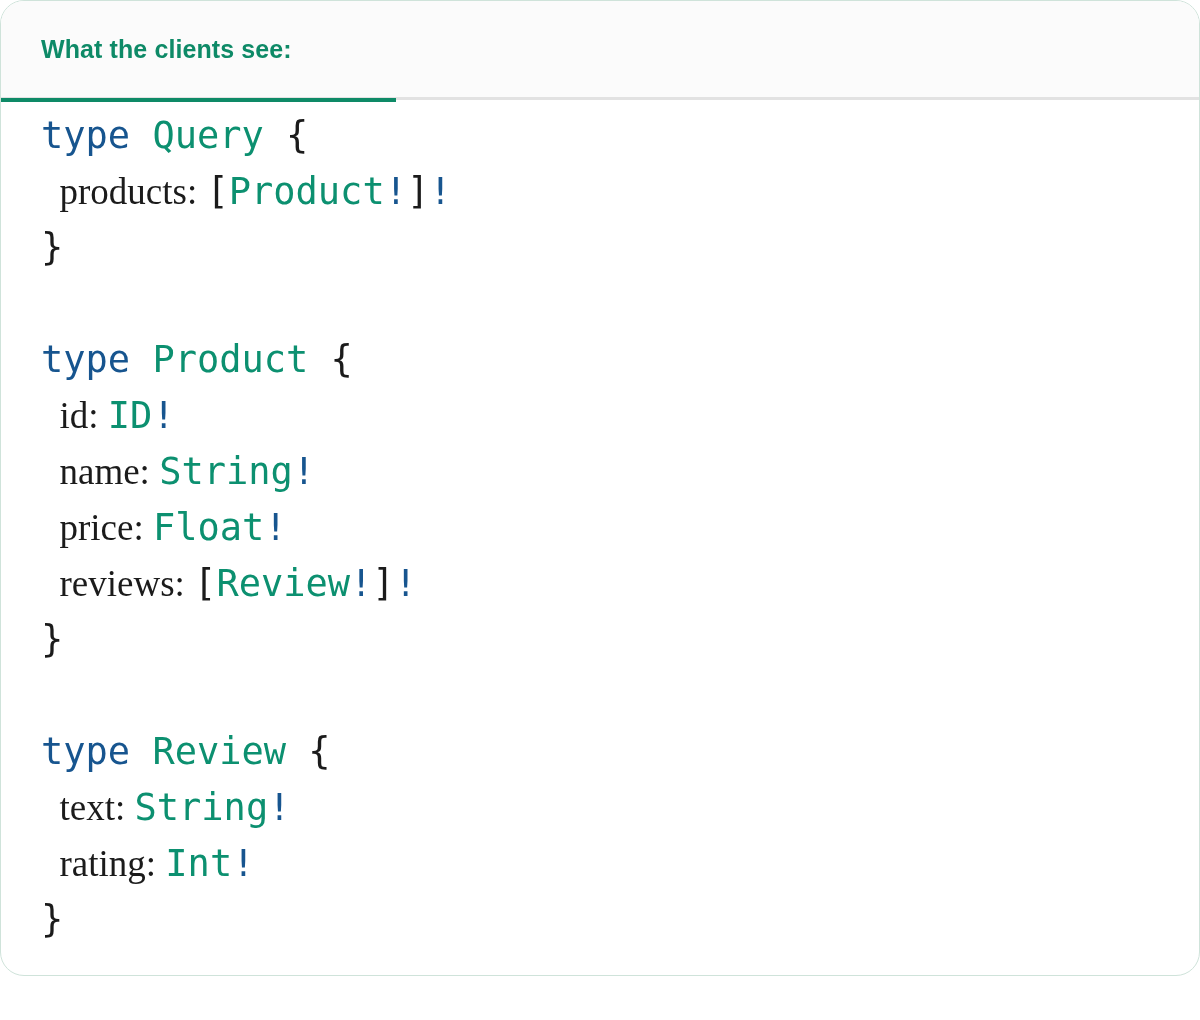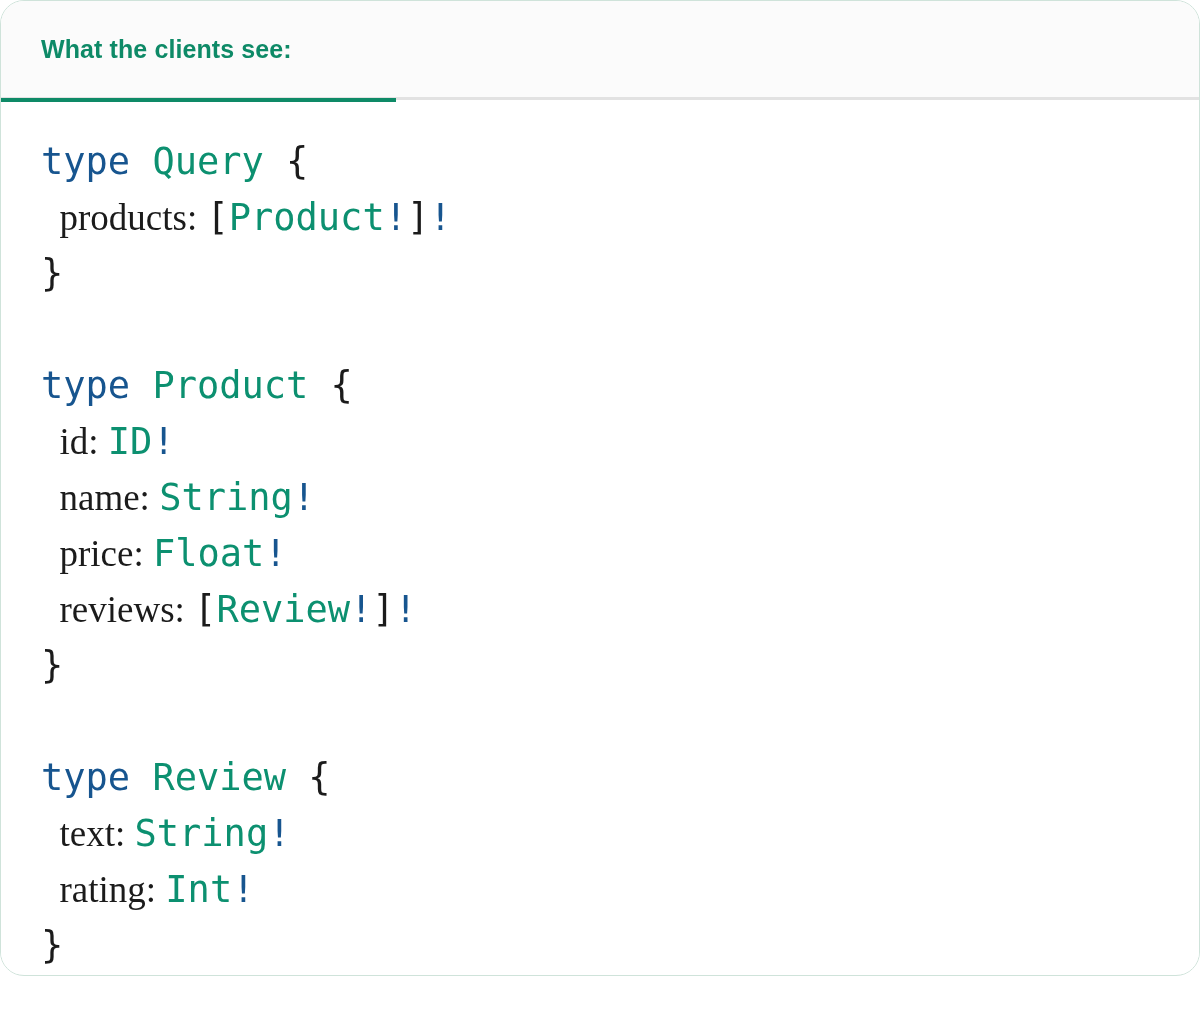--- a/index.html
+++ b/index.html
@@ -64,21 +64,21 @@
     font-family: "Liberation Sans", sans-serif;
     font-size: 25px;
     font-weight: 600;
     letter-spacing: 0.1px;
     color: #0e8a67;
     white-space: nowrap;
   }
 
   
   .code-area {
-    padding: 34px 0 0 40px;
+    padding: 8px 0 0 40px;
     background: #ffffff;
   }
 
   .code {
     margin: 0;
     font-family: "DejaVu Sans Mono", monospace;
     font-size: 37px;
     line-height: 56px;
     white-space: pre;
     color: #1b1b1b;

